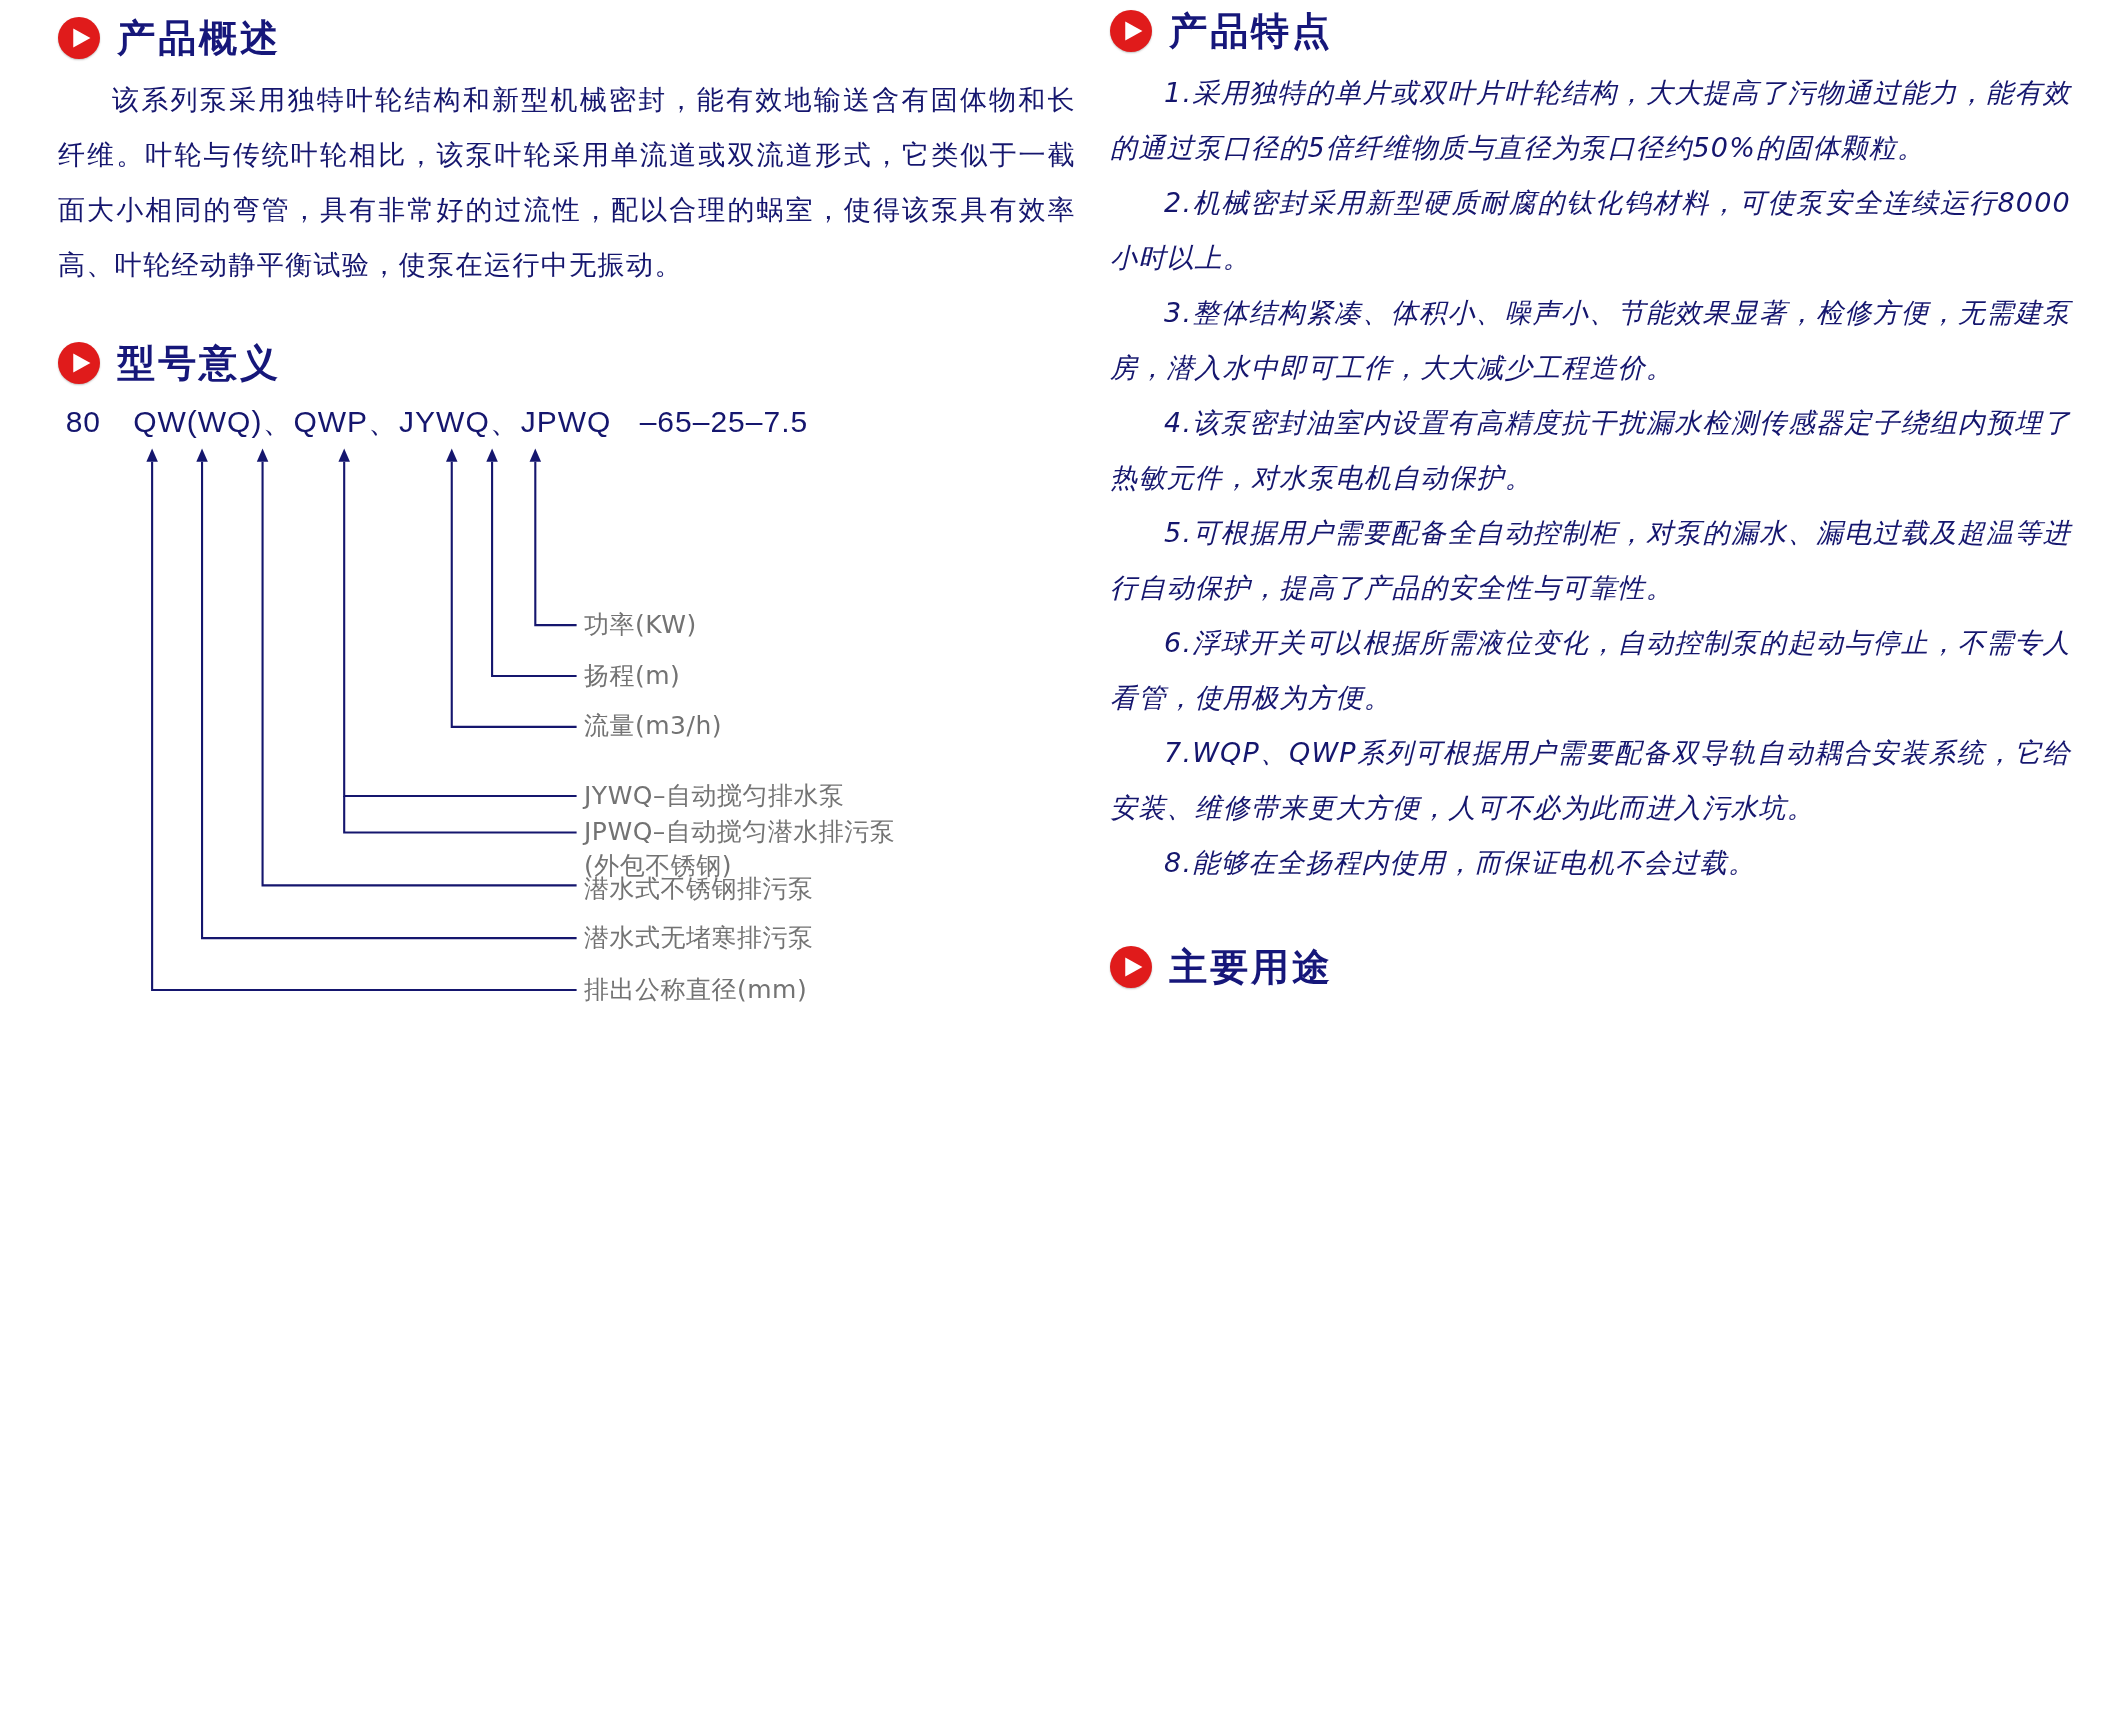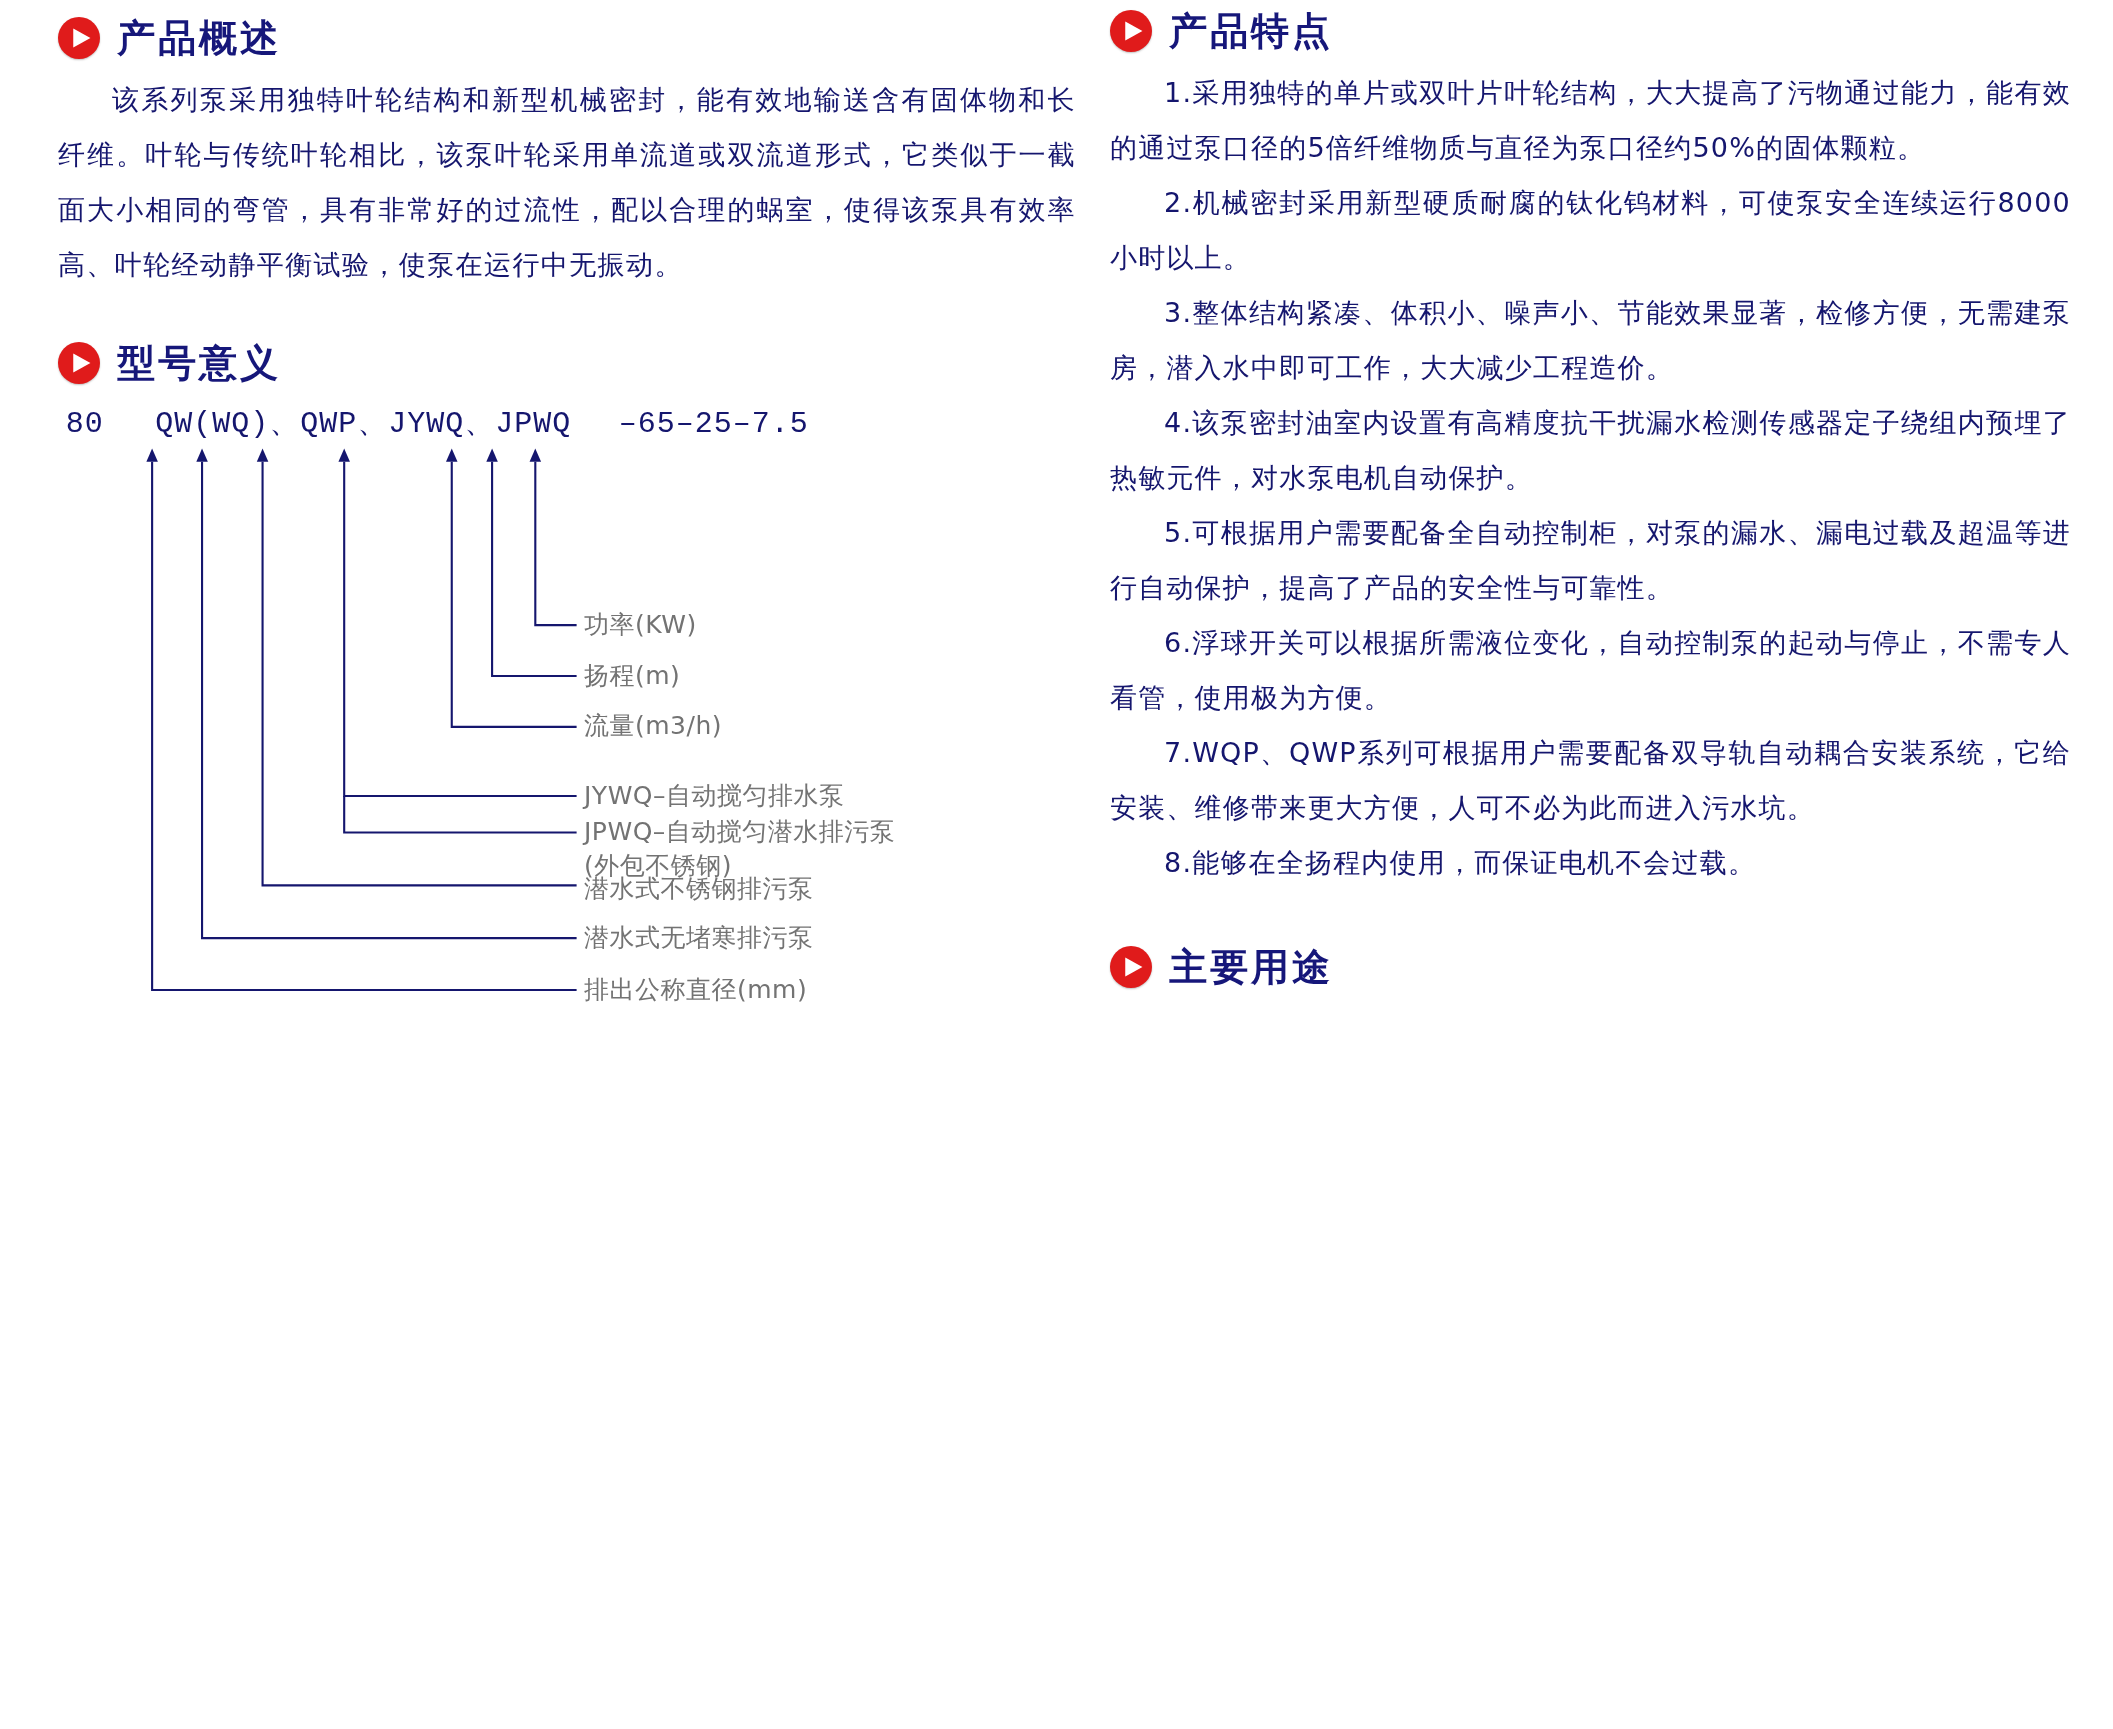--- a/index.html
+++ b/index.html
@@ -95,21 +95,21 @@
     margin-top: 17.3px;
   }
   .code-line {
     position: absolute;
     left: 7.7px;
     top: 0;
     font-size: 30px;
     letter-spacing: 1px;
     color: #15166e;
     white-space: nowrap;
-    font-family: Liberation Mono, monospace;
+    font-family: Liberation Sans, sans-serif;
   }
   .code-line .seg { display: inline-block; }
   .label {
     position: absolute;
     font-size: 25px;
     color: #737373;
     white-space: nowrap;
     letter-spacing: 0.5px;
   }
   .model-svg {
@@ -206,21 +206,21 @@
     <div class="heading" style="margin-top:9.6px;">
       <span class="bullet">
         <svg width="42" height="42" viewBox="0 0 44 44" aria-hidden="true">
           <circle cx="22" cy="22" r="21" fill="#e01b1b"></circle>
           <polygon points="16,12 34,22 16,32" fill="#ffffff"></polygon>
         </svg>
       </span>
       <span class="htext">产品特点</span>
     </div>
 
-    <div style="margin-top:13.4px;">
+    <div style="margin-top:13.4px;font-style:italic;">
       <p class="list-item">1.采用独特的单片或双叶片叶轮结构，大大提高了污物通过能力，能有效的通过泵口径的5倍纤维物质与直径为泵口径约50%的固体颗粒。</p>
       <p class="list-item">2.机械密封采用新型硬质耐腐的钛化钨材料，可使泵安全连续运行8000小时以上。</p>
       <p class="list-item">3.整体结构紧凑、体积小、噪声小、节能效果显著，检修方便，无需建泵房，潜入水中即可工作，大大减少工程造价。</p>
       <p class="list-item">4.该泵密封油室内设置有高精度抗干扰漏水检测传感器定子绕组内预埋了热敏元件，对水泵电机自动保护。</p>
       <p class="list-item">5.可根据用户需要配备全自动控制柜，对泵的漏水、漏电过载及超温等进行自动保护，提高了产品的安全性与可靠性。</p>
       <p class="list-item">6.浮球开关可以根据所需液位变化，自动控制泵的起动与停止，不需专人看管，使用极为方便。</p>
       <p class="list-item">7.WQP、QWP系列可根据用户需要配备双导轨自动耦合安装系统，它给安装、维修带来更大方便，人可不必为此而进入污水坑。</p>
       <p class="list-item">8.能够在全扬程内使用，而保证电机不会过载。</p>
     </div>
 

